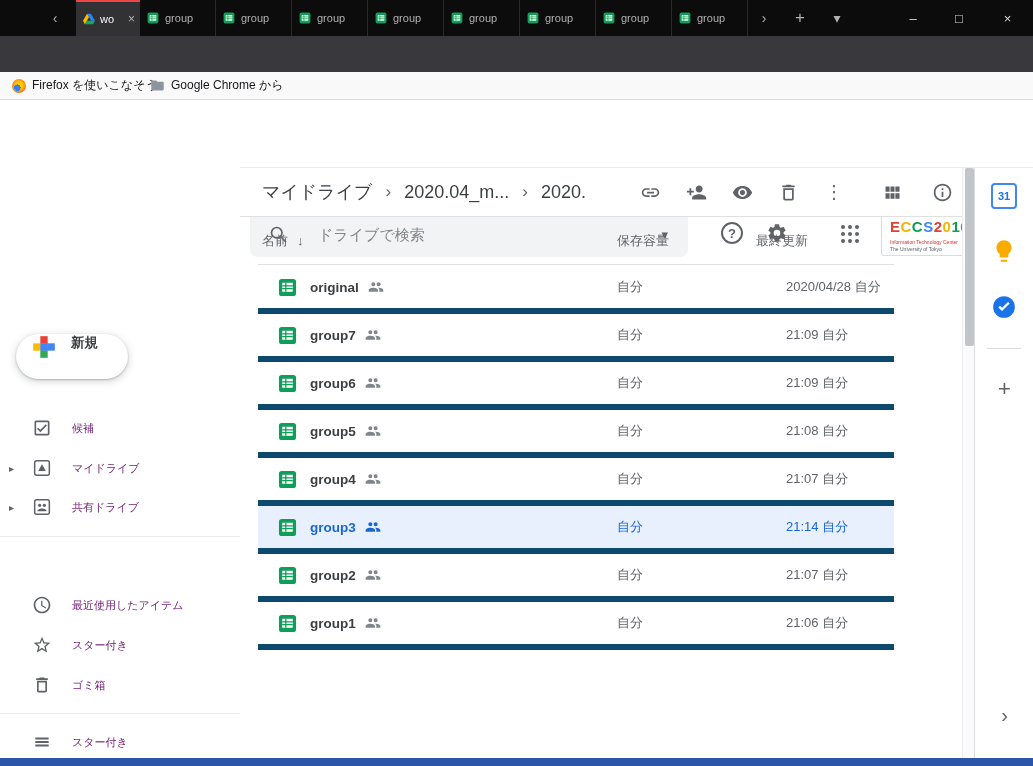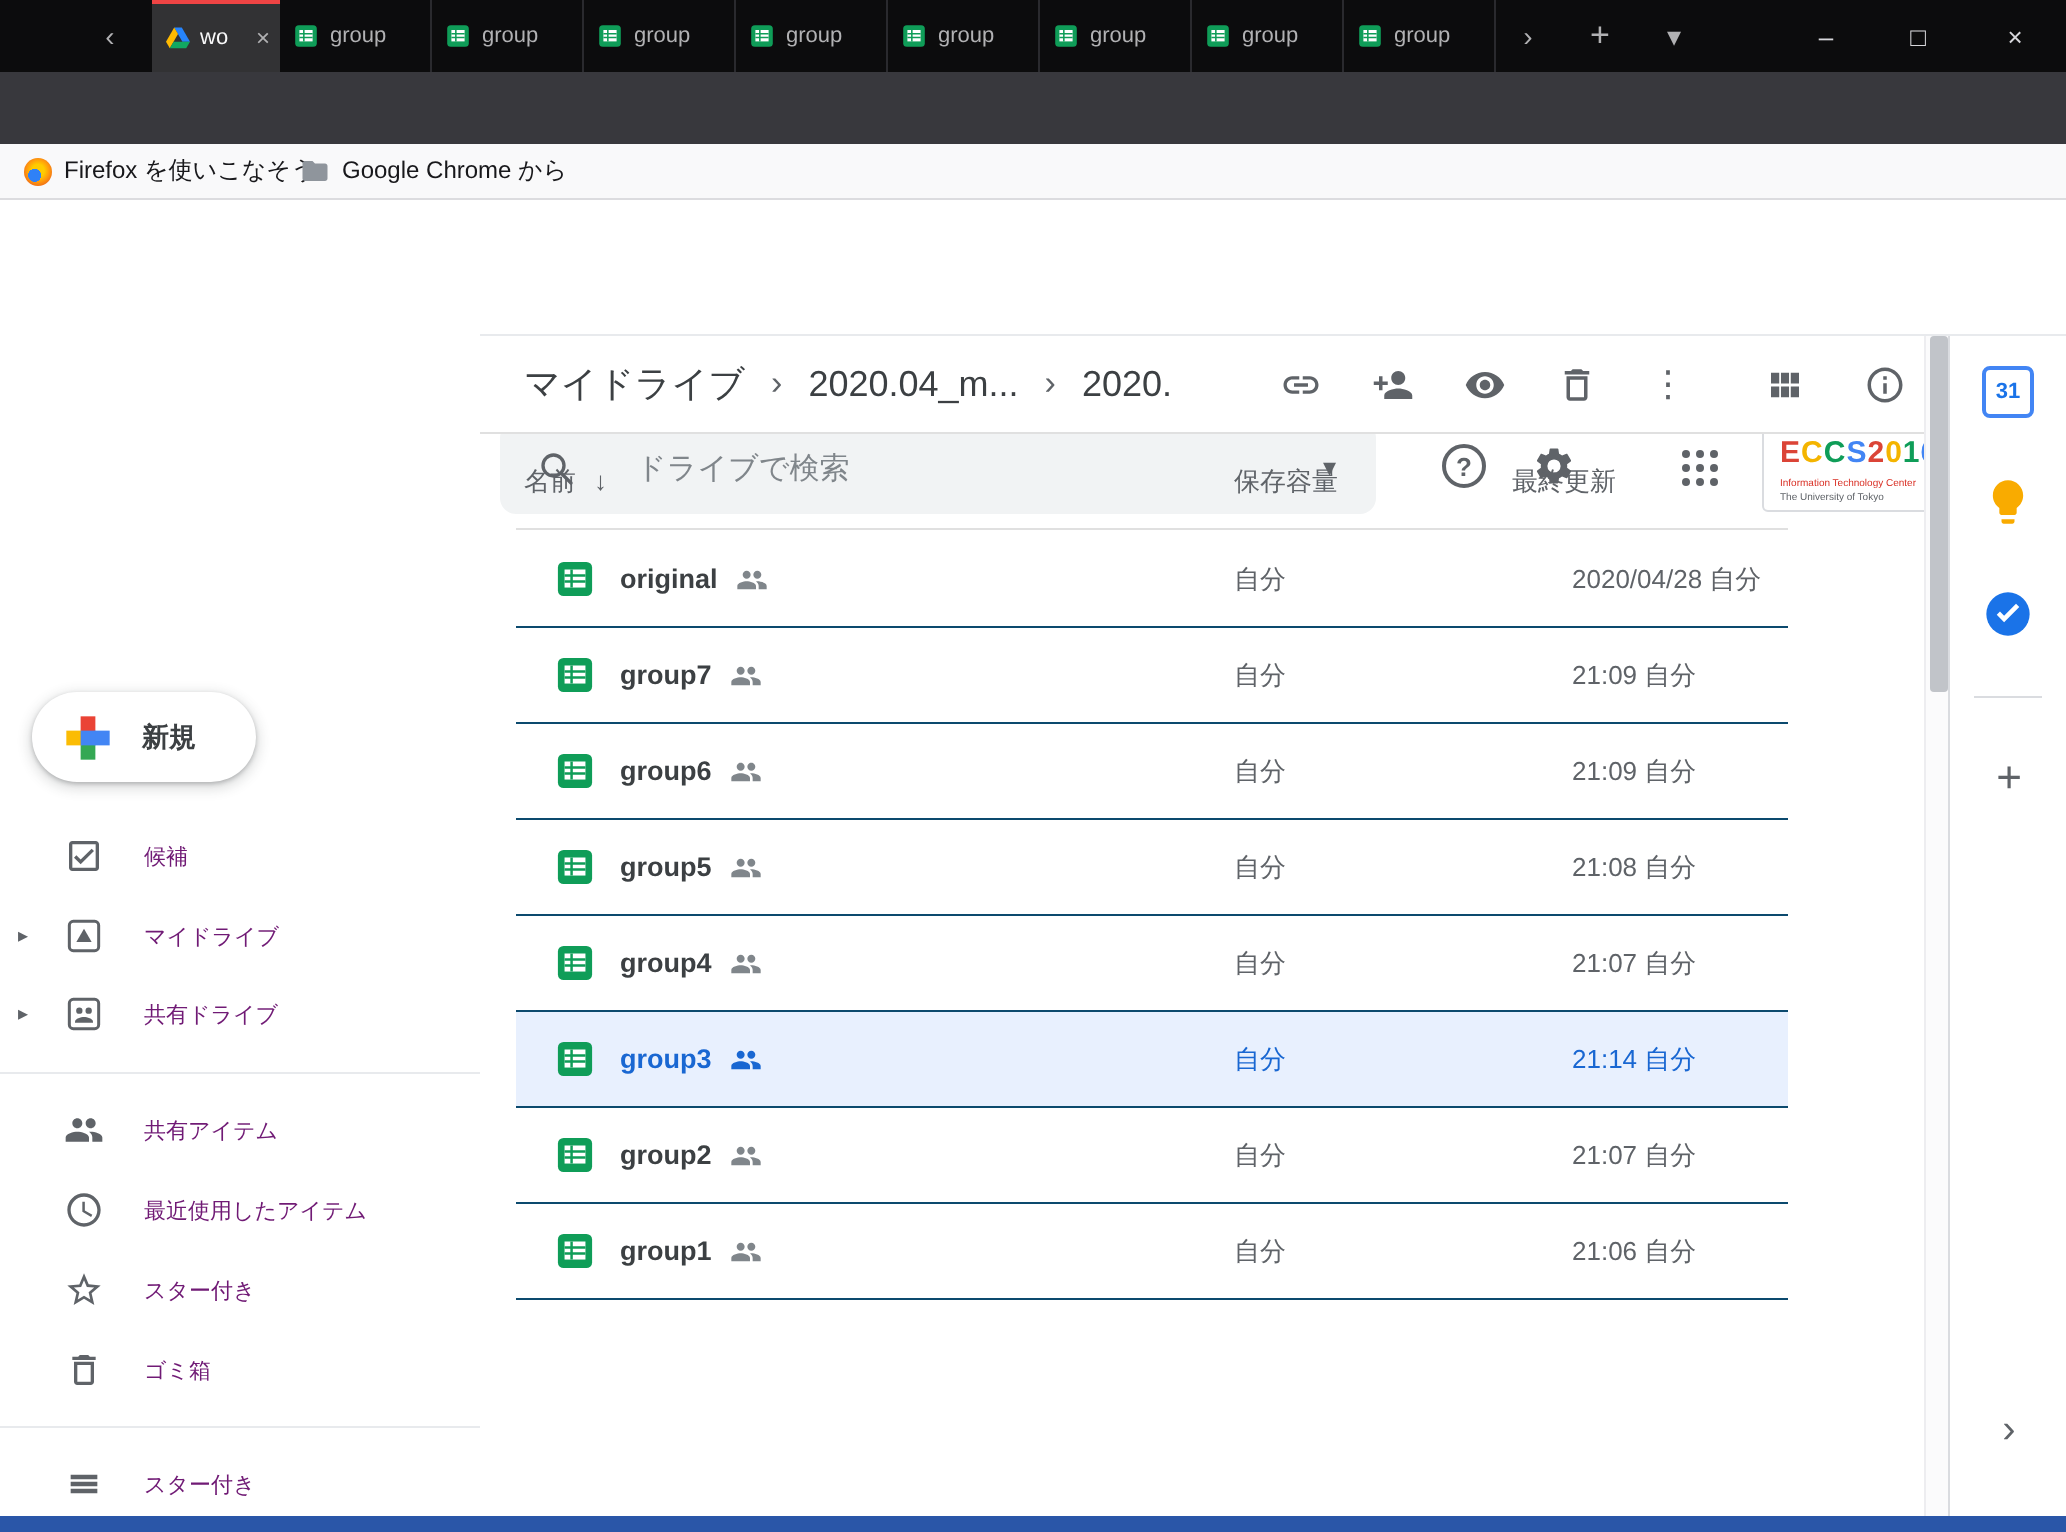--- a/index.html
+++ b/index.html
@@ -45,41 +45,41 @@
   #gearBtn{position:absolute;left:766px;top:122px;width:22px;height:22px;color:#5f6368}
   #appsBtn{position:absolute;left:841px;top:125px;display:grid;grid-template-columns:repeat(3,4px);gap:3px}
   #appsBtn i{width:4px;height:4px;border-radius:50%;background:#5f6368}
   #eccsCard{position:absolute;left:881px;top:112px;width:134px;height:44px;background:#fff;border:1px solid #dadce0;border-radius:3px}
   #eccsLetters{position:absolute;left:8px;top:5px;font-size:15px;font-weight:bold;letter-spacing:.5px;white-space:nowrap}
   #eccsL1{position:absolute;left:8px;top:26px;font-size:5px;color:#d93025;white-space:nowrap}
   #eccsL2{position:absolute;left:8px;top:33px;font-size:5px;color:#5f6368;white-space:nowrap}
   #avatar{position:absolute;right:4px;top:4px;width:35px;height:35px;border-radius:50%;background:radial-gradient(circle at 50% 40%,#f6d0a6 0 36%,#8a6648 38% 70%,#57422e 72% 100%)}
   
   #sidebar{position:absolute;left:0;top:168px;width:240px;height:590px;background:#fff}
-  #newBtn{position:absolute;left:16px;top:178px;width:112px;height:45px;background:#fff;border-radius:24px;box-shadow:0 1px 2px rgba(60,64,67,.3),0 2px 6px 2px rgba(60,64,67,.15);display:flex;align-items:center;gap:14px;padding-left:15px}
+  #newBtn{position:absolute;left:16px;top:166px;width:112px;height:45px;background:#fff;border-radius:24px;box-shadow:0 1px 2px rgba(60,64,67,.3),0 2px 6px 2px rgba(60,64,67,.15);display:flex;gap:14px;padding-left:15px}
   #newBtn svg{width:26px;height:26px}
   #newBtn span{font-size:13.5px;font-weight:bold;color:#3c4043}
   .snav{position:absolute;left:0;width:240px;height:40px;display:flex;align-items:center}
   .snav .caret{position:absolute;left:9px;font-size:10px;color:#5f6368}
   .snav .sic{position:absolute;left:32px;width:20px;height:20px;color:#5f6368}
   .snav .slabel{position:absolute;left:72px;font-size:11px;color:#701a75}
   .sdivider{position:absolute;left:0;width:240px;height:1px;background:#e8eaed}
   
   #crumbbar{position:absolute;left:240px;top:168px;width:722px;height:49px;background:#fff;border-bottom:1px solid #e0e0e0}
   #crumbs{position:absolute;left:22px;top:0;height:48px;display:flex;align-items:center;gap:13px}
   .crumb{font-size:18px;color:#3c4043;white-space:nowrap}
   .csep{font-size:17px;color:#5f6368}
   .aicon{position:absolute;top:14px;width:21px;height:21px;color:#5f6368}
   .aglyph{position:absolute;top:0;height:48px;display:flex;align-items:center;font-size:17px;color:#5f6368}
   #listhead{position:absolute;left:258px;top:217px;width:636px;height:48px;border-bottom:1px solid #e0e0e0}
   #listhead .hname{position:absolute;left:4px;top:0;height:47px;display:flex;align-items:center;gap:9px;font-size:13px;color:#5f6368}
   #listhead .howner{position:absolute;left:359px;top:0;height:47px;display:flex;align-items:center;font-size:13px;color:#5f6368}
   #listhead .hmod{position:absolute;left:498px;top:0;height:47px;display:flex;align-items:center;font-size:13px;color:#5f6368}
   #rows{position:absolute;left:258px;top:266px;width:636px}
-  .file-row{position:relative;height:48px;display:flex;align-items:center;border-bottom:1px solid #0c4a6e;background:#fff}
+  .file-row{position:relative;height:48px;display:flex;align-items:center;border-bottom:6px solid #0c4a6e;background:#fff}
   .file-row .sheet{width:19px;height:19px;margin-left:20px;flex:0 0 auto}
   .file-row .fname{margin-left:13px;font-size:13.5px;font-weight:bold;color:#3c4043}
   .file-row .ppl{width:16px;height:16px;margin-left:9px;color:#80868b}
   .file-row .fowner{position:absolute;left:359px;font-size:13px;color:#5f6368}
   .file-row .ftime{position:absolute;left:528px;font-size:13px;color:#5f6368}
   .file-row.selected{background:#e8f0fe}
   .file-row.selected .fname,.file-row.selected .fowner,.file-row.selected .ftime{color:#1967d2}
   .file-row.selected .ppl{color:#1967d2}
   
   #hline{position:absolute;left:240px;top:167px;width:793px;height:1px;background:#e8eaed}
@@ -383,26 +383,20 @@
     <span class="slabel">マイドライブ</span>
   </div>
   <div class="snav" style="top:319px">
     <span class="caret">▸</span>
     <svg class="sic">
         <use href="#s-shdrive"></use>
       </svg>
     <span class="slabel">共有ドライブ</span>
   </div>
   <div class="sdivider" style="top:368px"></div>
-  <div class="snav" style="top:377px">
-    <svg class="sic">
-        <use href="#s-people"></use>
-      </svg>
-    <span class="slabel">共有アイテム</span>
-  </div>
   <div class="snav" style="top:457px">
     <svg class="sic">
         <use href="#s-star"></use>
       </svg>
     <span class="slabel">スター付き</span>
   </div>
   <div class="snav" style="top:417px">
     <svg class="sic">
         <use href="#s-clock"></use>
       </svg>

